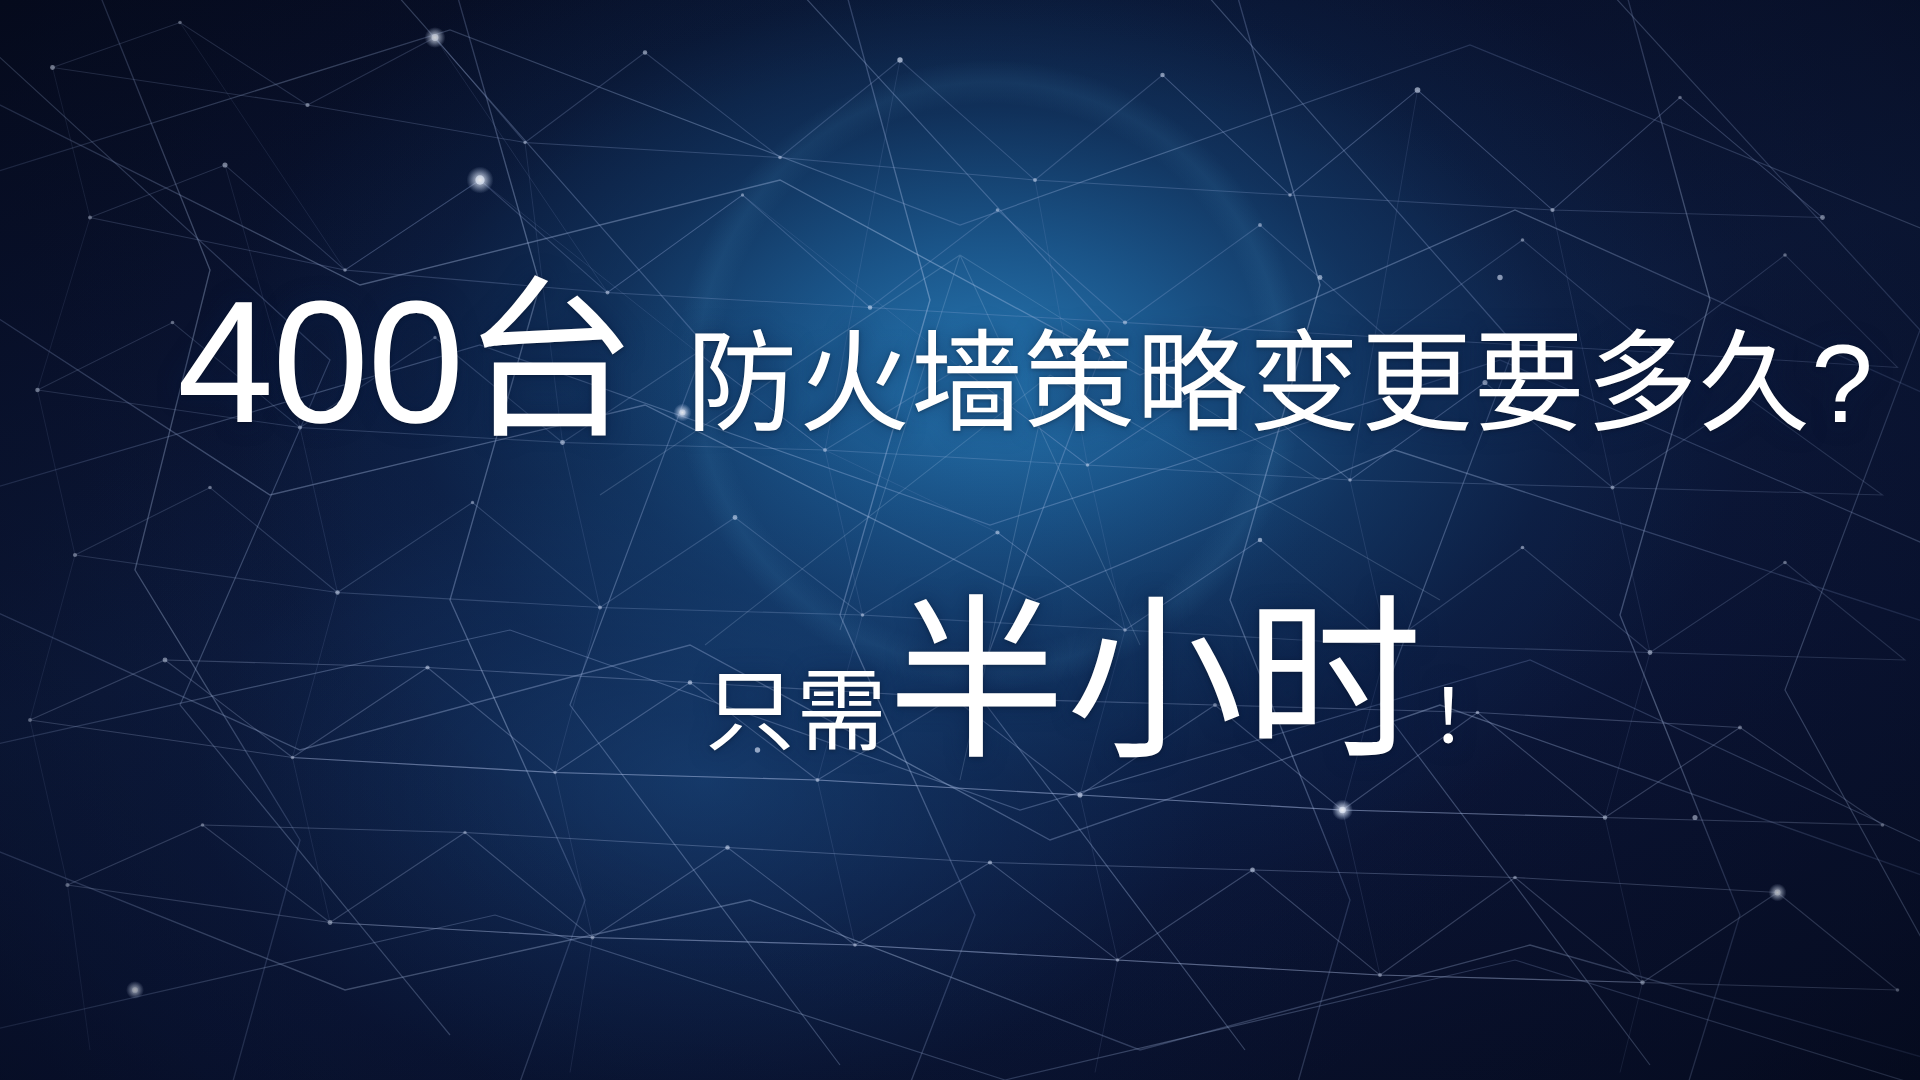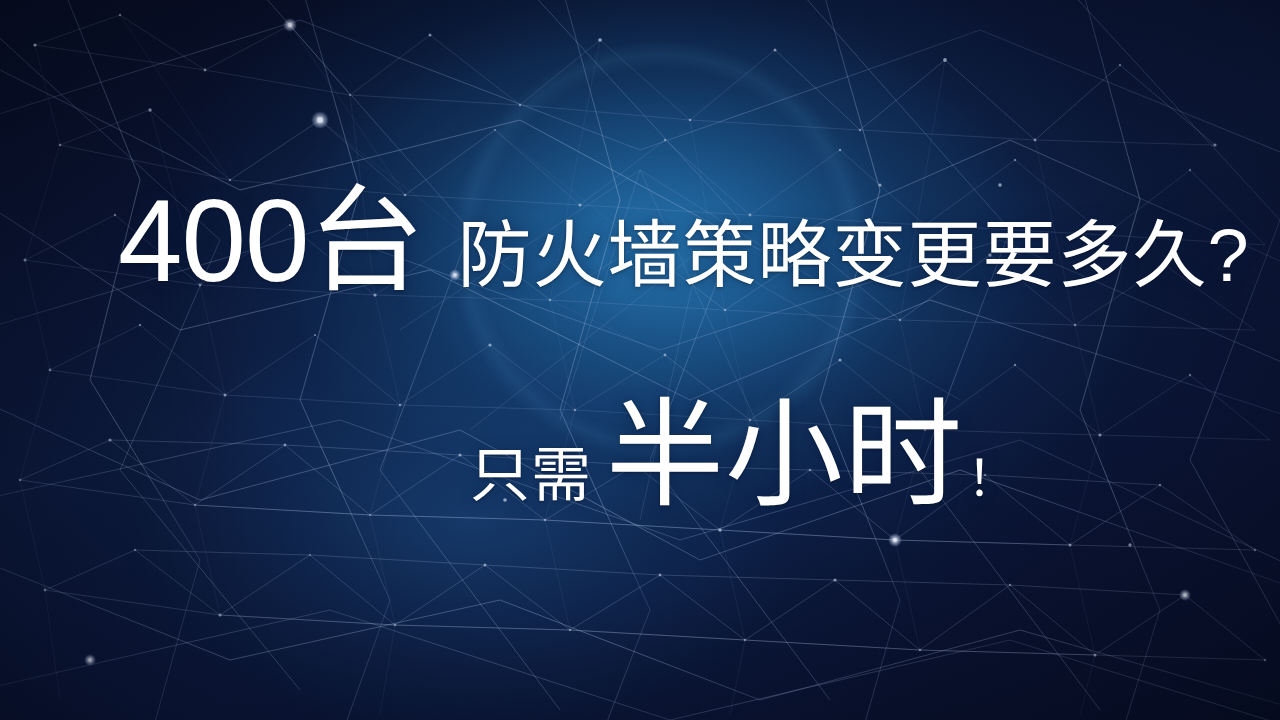--- a/index.html
+++ b/index.html
@@ -135,21 +135,20 @@
     font-size: 60px;
     line-height: 1;
     font-weight: 400;
     letter-spacing: 1px;
   }
 
   .answer-emphasis {
     font-size: 118px;
     line-height: 1;
     font-weight: 400;
-    margin-left: 14px;
     letter-spacing: 1px;
   }
 
   .answer-bang {
     font-size: 50px;
     line-height: 1;
     font-weight: 400;
     margin-left: 4px;
   }
 </style>

